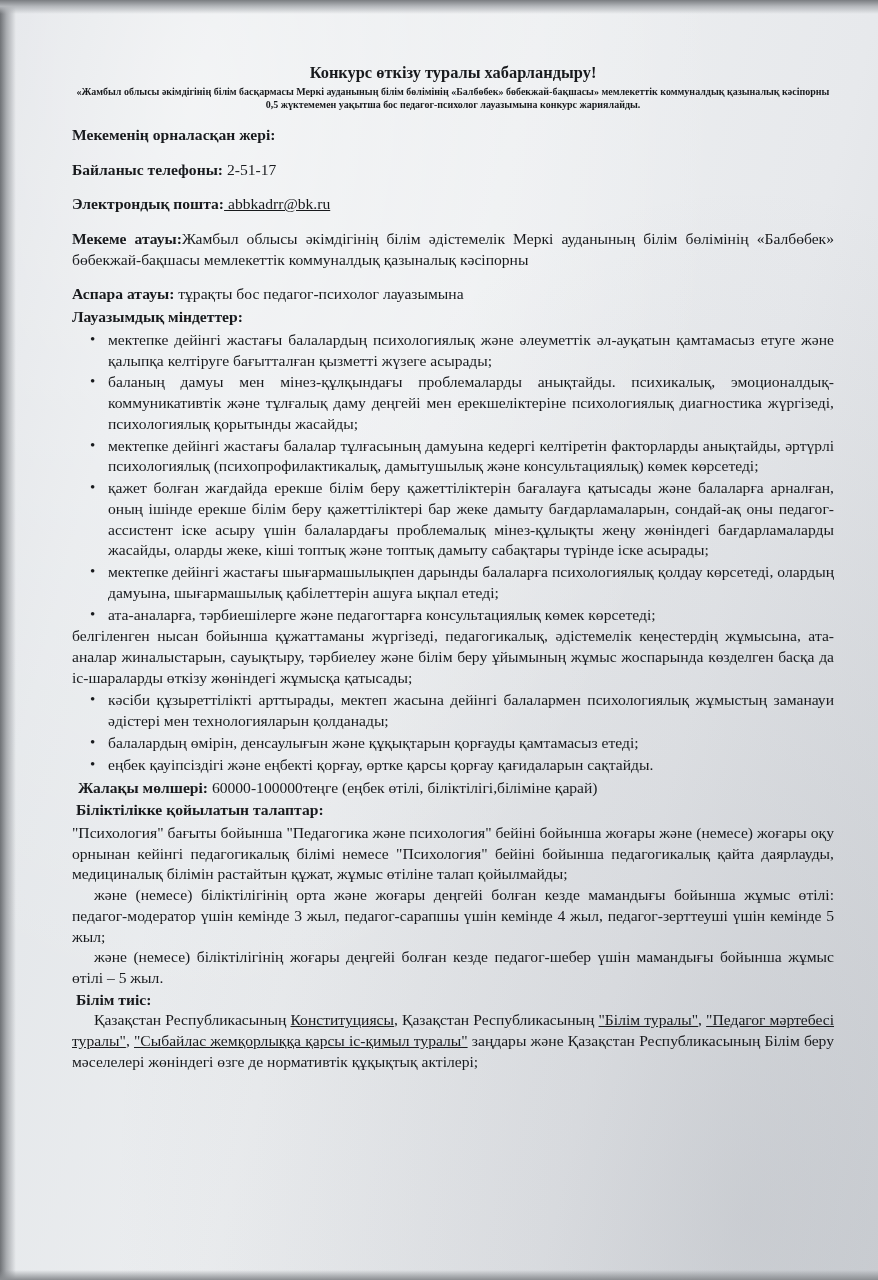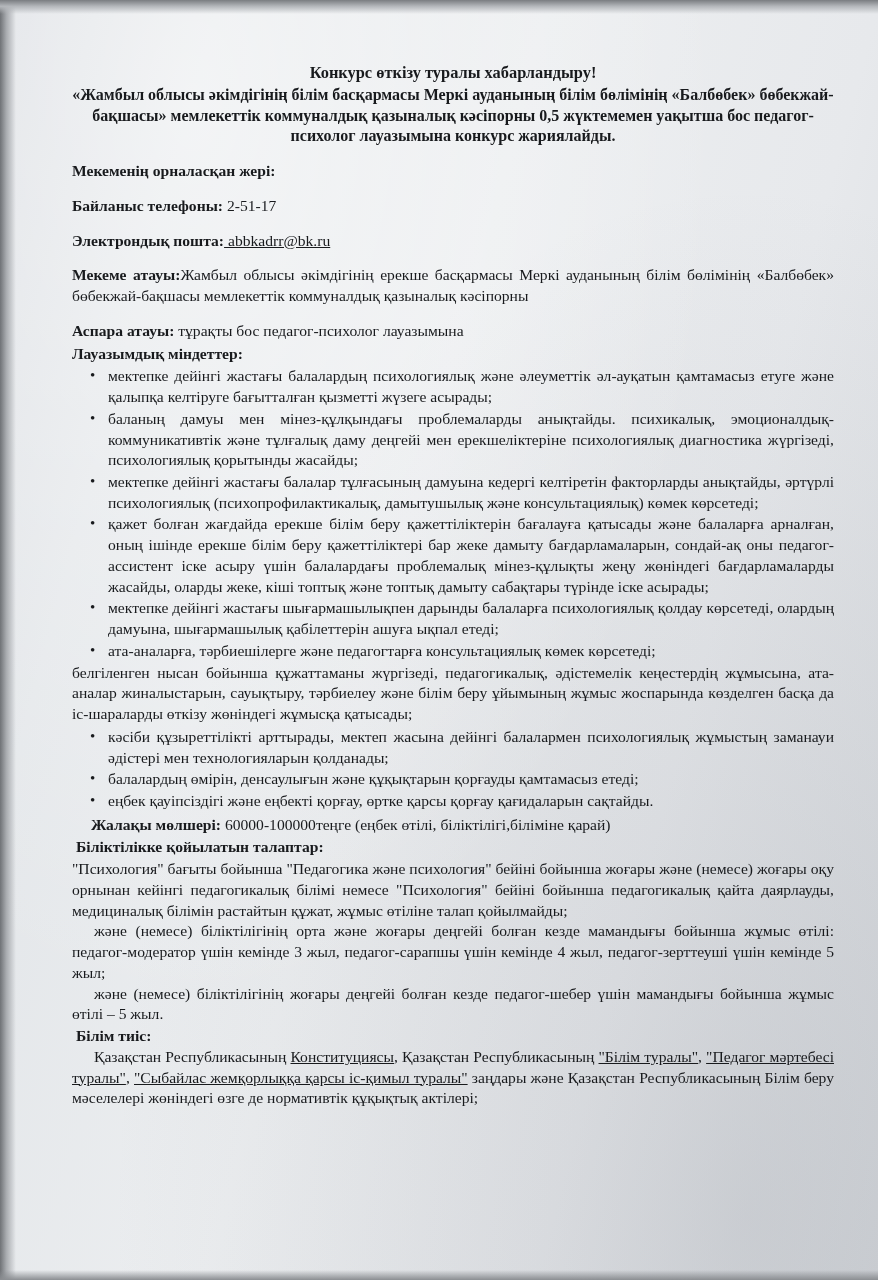--- a/index.html
+++ b/index.html
@@ -64,21 +64,21 @@
   .title-block {
     text-align: center;
     font-weight: bold;
     margin-bottom: 6px;
   }
   .title-line1 {
     font-size: 16.4px;
     margin-bottom: 1px;
   }
   .title-body {
-    font-size: 16px;
+    font-size: 10px;
     line-height: 1.30;
   }
   .field {
     margin: 14px 0 1px 0;
     text-align: left;
   }
   .field .lbl {
     font-weight: bold;
   }
   .section-head {
@@ -114,21 +114,21 @@
   a.link, .uline {
     text-decoration: underline;
   }
   .req-block {
     margin-top: 2px;
   }
   .pay-line {
     margin-top: 3px;
     padding-left: 6px;
   }
-  .pay-line .lbl { font-weight: bold; margin-left: 13px; }
+  .pay-line .lbl { font-weight: bold; }
   .know-head {
     font-weight: bold;
     padding-left: 4px;
     margin-top: 1px;
   }
   .email { text-decoration: underline; }
 </style>
 </head>
 <body>
 
@@ -150,21 +150,21 @@
 
     <div class="field">
       <span class="lbl">Байланыс телефоны:</span><span> 2-51-17</span>
     </div>
 
     <div class="field">
       <span class="lbl">Электрондық пошта:</span><span class="email"> abbkadrr@bk.ru</span>
     </div>
 
     <div class="field para">
-      <span class="lbl">Мекеме атауы:</span><span>Жамбыл облысы әкімдігінің ерекше басқармасы Меркі ауданының  білім бөлімінің «Балбөбек»  бөбекжай-бақшасы мемлекеттік коммуналдық қазыналық кәсіпорны</span>
+      <span class="lbl">Мекеме атауы:</span><span>Жамбыл облысы әкімдігінің білім әдістемелік Меркі ауданының  білім бөлімінің «Балбөбек»  бөбекжай-бақшасы мемлекеттік коммуналдық қазыналық кәсіпорны</span>
     </div>
 
     <div class="field">
       <span class="lbl">Аспара атауы:</span><span> тұрақты бос  педагог-психолог лауазымына</span>
     </div>
 
     <div class="section-head">Лауазымдық міндеттер:</div>
 
     <ul class="duties">
       <li>

